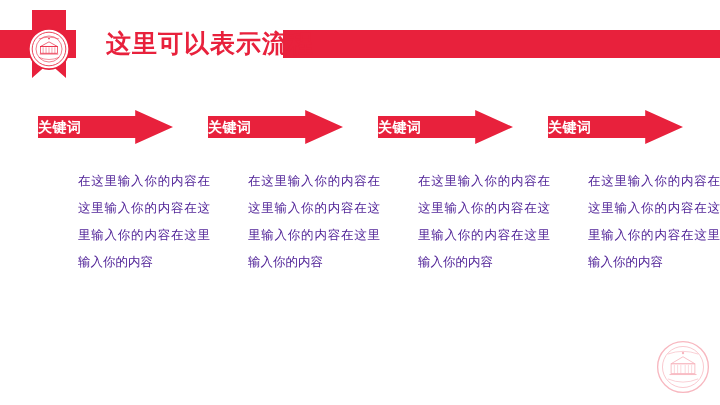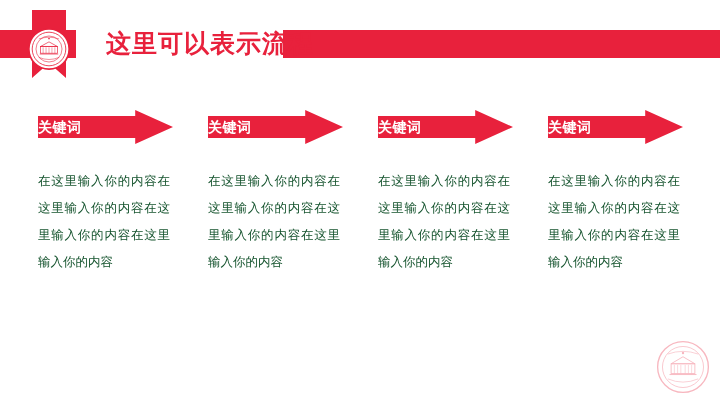--- a/index.html
+++ b/index.html
@@ -125,24 +125,25 @@
     font-weight: bold;
     letter-spacing: 0.5px;
     white-space: nowrap;
   }
 
   .col-body {
     margin-top: 23px;
     width: 132px;
     font-size: 12.5px;
     line-height: 27px;
-    color: #14532d;
+    color: #4c1d95;
     text-align: justify;
     text-justify: inter-character;
     word-break: break-all;
+    margin-left: 40px;
   }
 
   
   #watermark-seal {
     position: absolute;
     left: 656px;
     top: 340px;
     width: 54px;
     height: 54px;
     opacity: 0.32;

